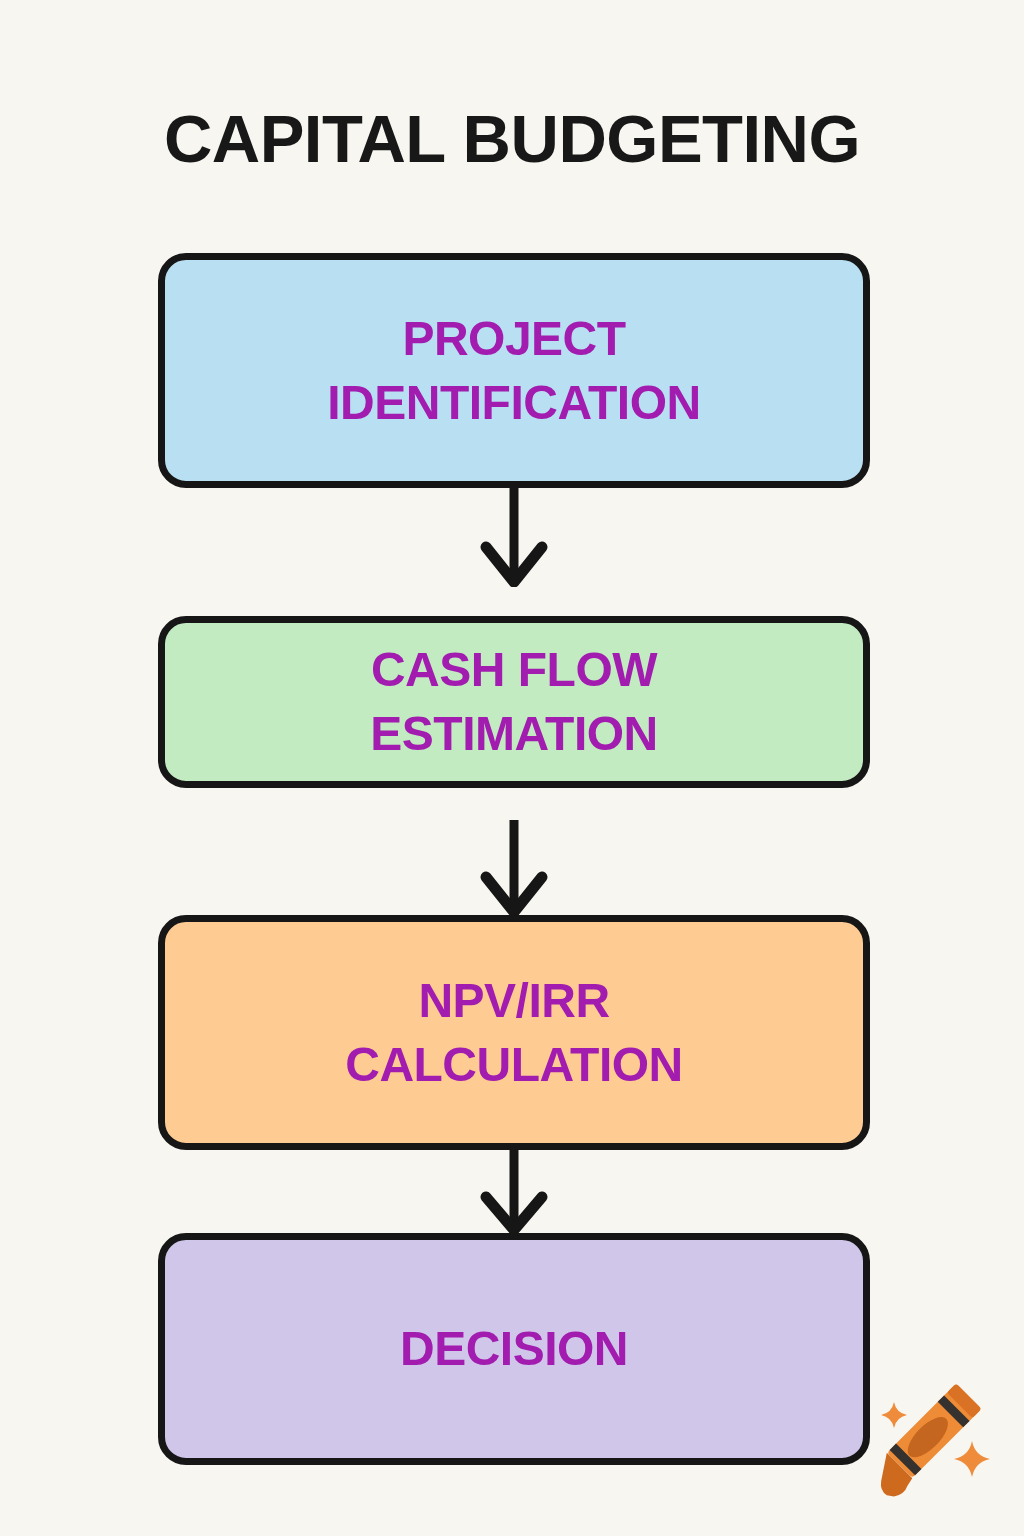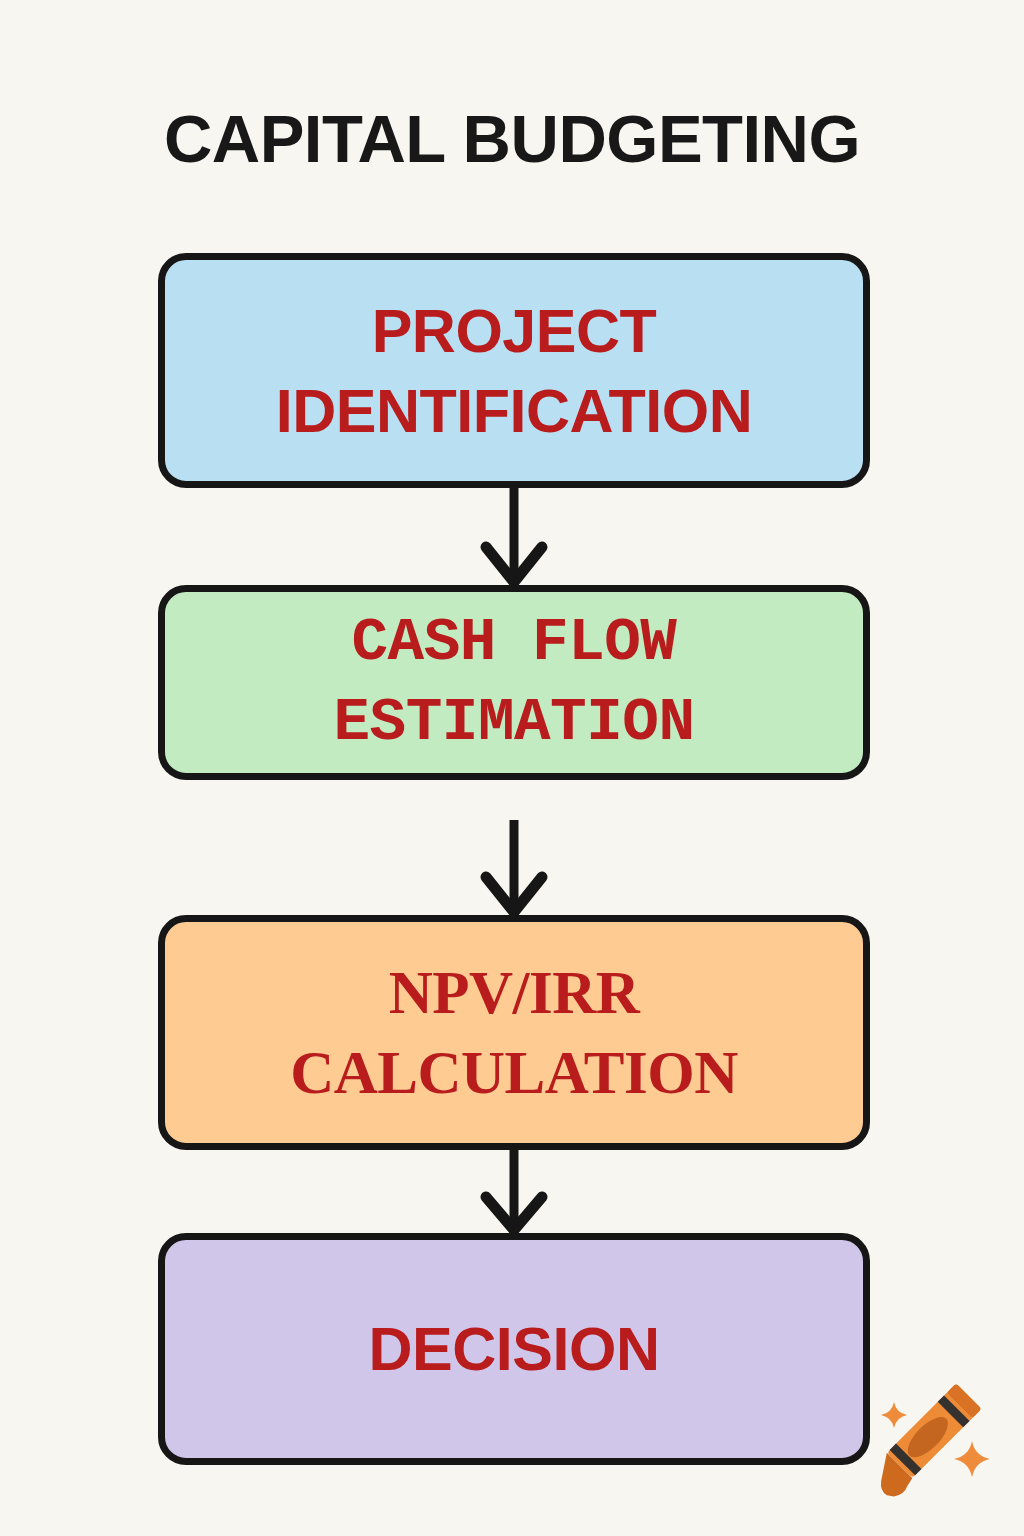--- a/index.html
+++ b/index.html
@@ -33,29 +33,29 @@
     width: 712px;
     box-sizing: border-box;
     border: 7px solid #161616;
     border-radius: 28px;
     display: flex;
     align-items: center;
     justify-content: center;
     text-align: center;
   }
   .flow-box .box-label {
-    font-size: 61px;
+    font-size: 48px;
     font-weight: bold;
     letter-spacing: -0.5px;
-    line-height: 80px;
+    line-height: 64px;
     white-space: pre-line;
-    color: #b91c1c;
+    color: #a21caf;
   }
   .box-1 { top: 253px; height: 235px; }
-  .box-2 { top: 585px; height: 195px; font-family: Liberation Mono, monospace; }
+  .box-2 { top: 616px; height: 172px; }
   .box-3 { top: 915px; height: 235px; }
   .box-4 { top: 1233px; height: 232px; }
   .arrow {
     position: absolute;
     left: 454px;
     width: 120px;
     display: block;
   }
   .arrow-1 { top: 486px; height: 101px; }
   .arrow-2 { top: 818px; height: 99px; }
@@ -88,21 +88,21 @@
   <div class="flow-box box-2" style="background-color: rgb(194, 235, 194);">
     <span class="box-label">CASH FLOW
 ESTIMATION</span>
   </div>
 
   <svg class="arrow arrow-2" viewBox="0 0 120 99" aria-hidden="true">
     <line x1="60" y1="2" x2="60" y2="95" stroke="#161616" stroke-width="9"></line>
     <polyline points="32,59 60,94 88,59" fill="none" stroke="#161616" stroke-width="11" stroke-linecap="round" stroke-linejoin="round"></polyline>
   </svg>
 
-  <div class="flow-box box-3" style="background-color: rgb(254, 204, 147); font-family: Liberation Serif, serif;">
+  <div class="flow-box box-3" style="background-color: rgb(254, 204, 147);">
     <span class="box-label">NPV/IRR
 CALCULATION</span>
   </div>
 
   <svg class="arrow arrow-3" viewBox="0 0 120 87" aria-hidden="true">
     <line x1="60" y1="2" x2="60" y2="83" stroke="#161616" stroke-width="9"></line>
     <polyline points="32,49 60,82 88,49" fill="none" stroke="#161616" stroke-width="11" stroke-linecap="round" stroke-linejoin="round"></polyline>
   </svg>
 
   <div class="flow-box box-4" style="background-color: rgb(207, 198, 234);">

